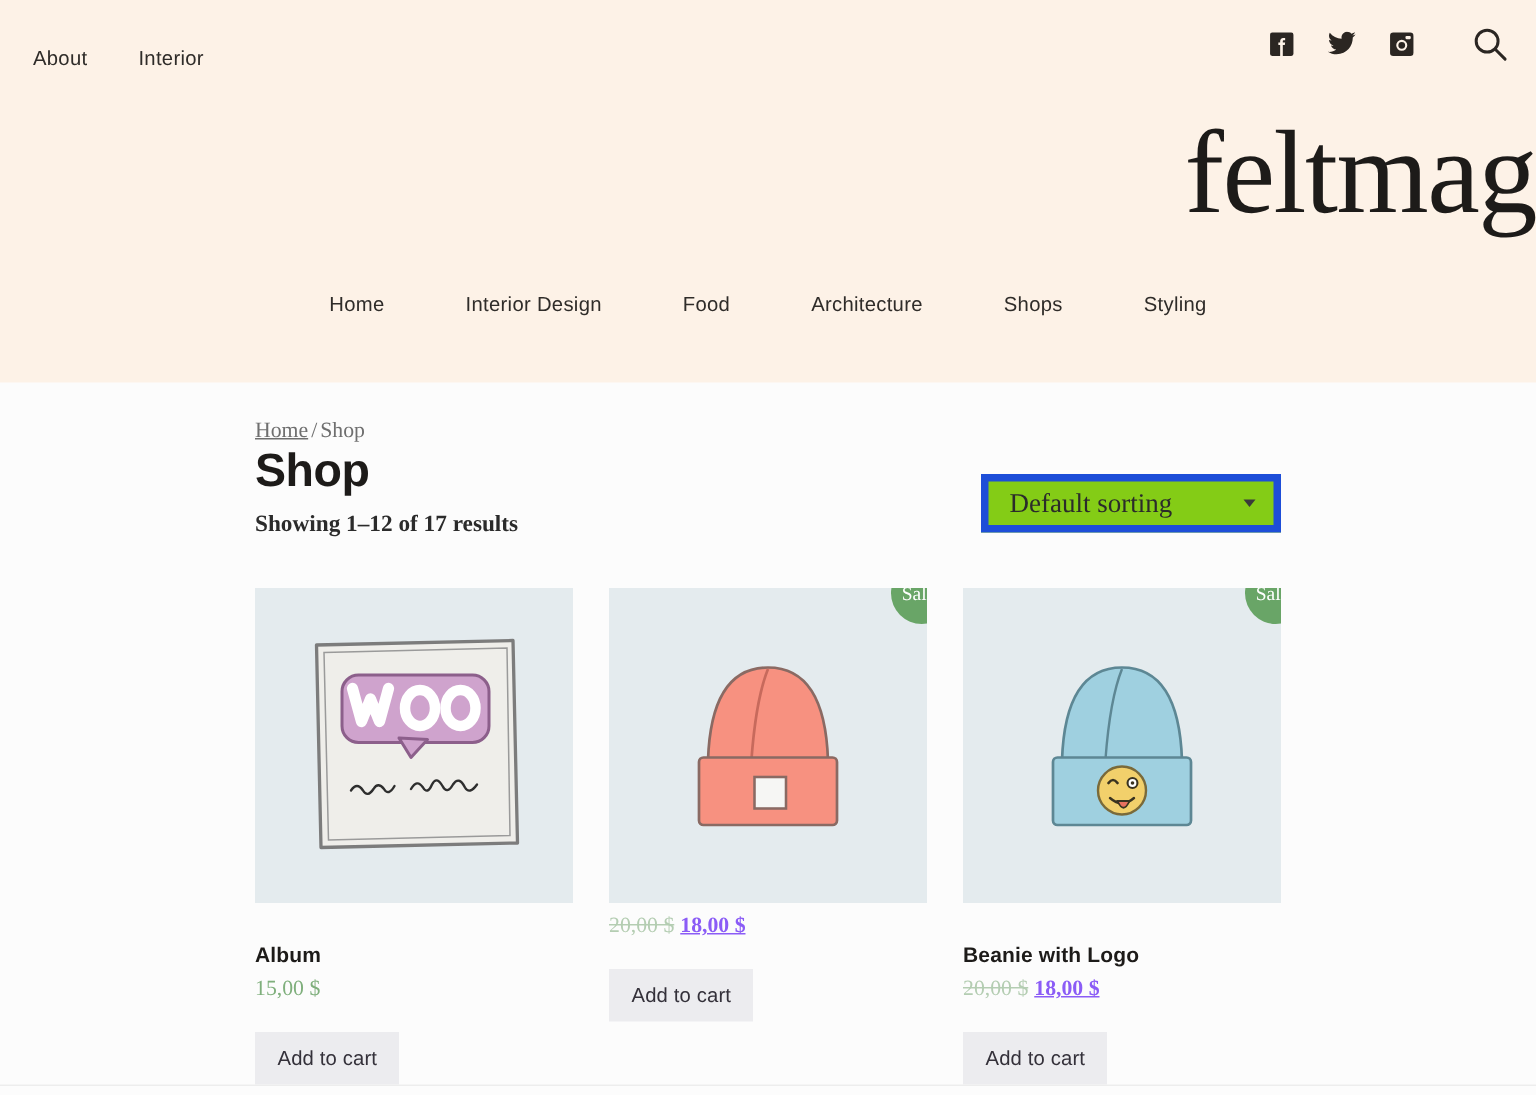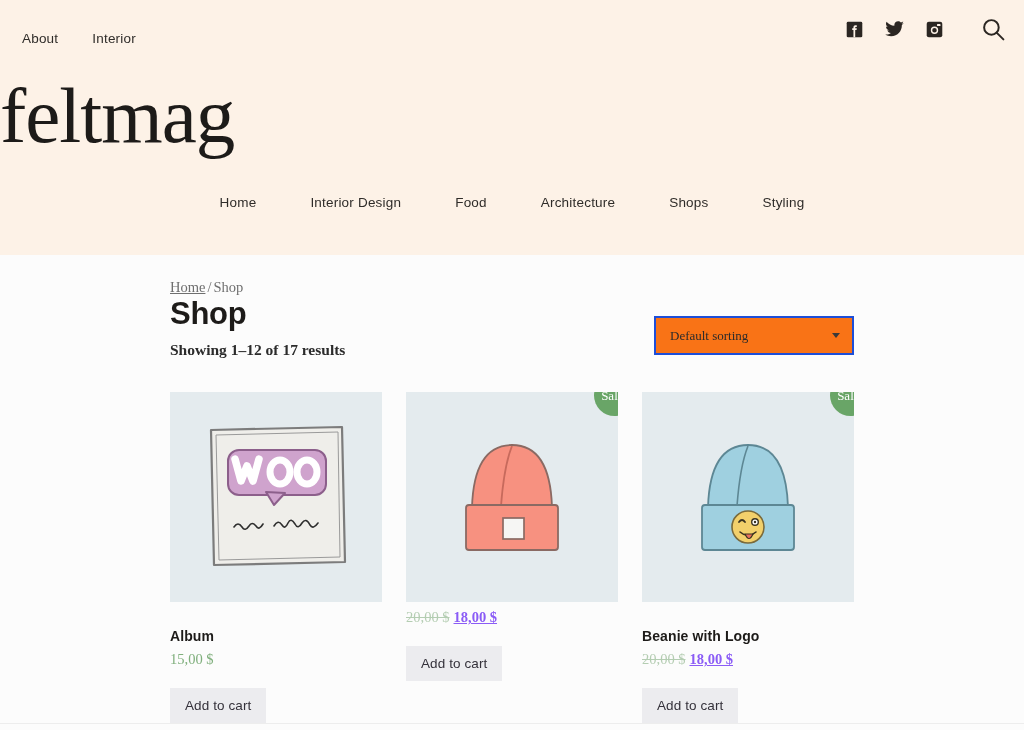--- a/index.html
+++ b/index.html
@@ -58,21 +58,21 @@
     align-items: center;
     justify-content: center;
     color: #2b2622;
     cursor: pointer;
   }
 
   .search-btn { margin-left: 16px; }
 
   
   .logo-wrap {
-    text-align: left;
+    text-align: right;
     margin-top: 18px;
   }
   .logo {
     font-family: "Liberation Serif", "DejaVu Serif", serif;
     font-size: 79px;
     line-height: 1;
     font-weight: 400;
     letter-spacing: -1px;
     color: #1d1b19;
     text-decoration: none;
@@ -138,27 +138,27 @@
   .ordering {
     position: absolute;
     right: 0;
     top: 61px;
     width: 200px;
   }
 
   .ordering .select {
     width: 200px;
     height: 39px;
-    border: 2px solid #1d4ed8;
-    background: #f97316;
+    border: 5px solid #1d4ed8;
+    background: #84cc16;
     display: flex;
     align-items: center;
     padding: 0 12px 0 14px;
     font-family: "Liberation Serif", "DejaVu Serif", serif;
-    font-size: 13px;
+    font-size: 18px;
     color: #2b2b2b;
     cursor: pointer;
   }
   .ordering .select .val { flex: 1; }
   .caret {
     width: 0; height: 0;
     border-left: 4.5px solid transparent;
     border-right: 4.5px solid transparent;
     border-top: 5px solid #3a3a3a;
   }

